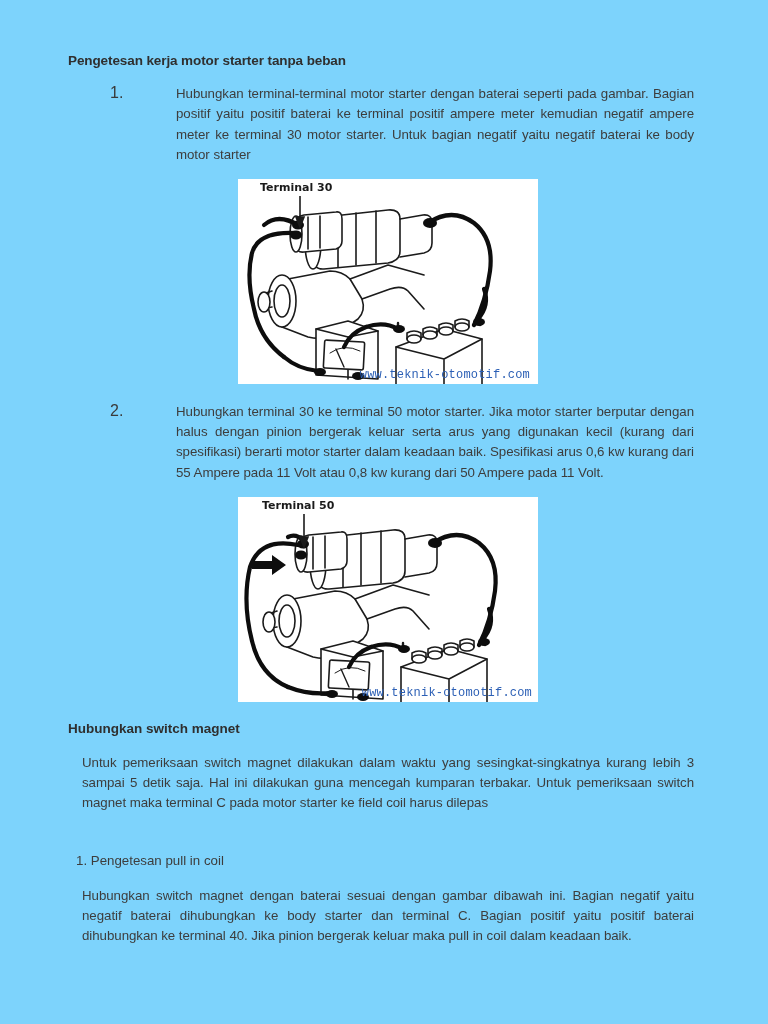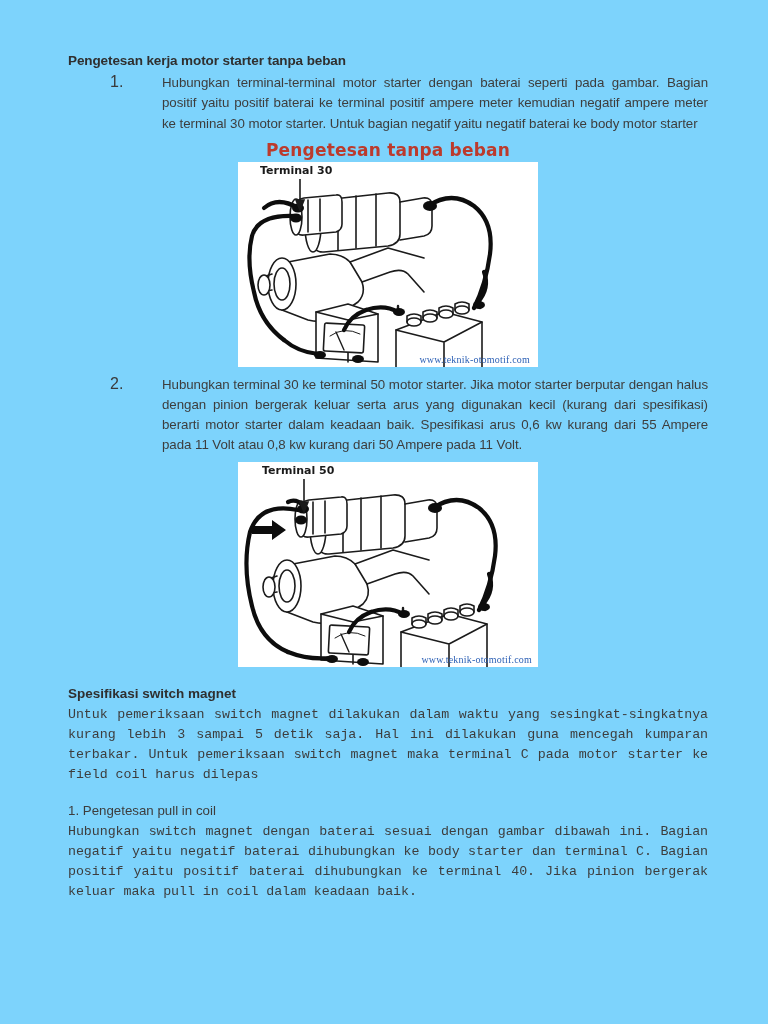--- a/index.html
+++ b/index.html
@@ -30,75 +30,74 @@
     color: #2f2f2f;
     letter-spacing: -0.1px;
     margin: 0 0 3px 0;
     line-height: 1.35;
   }
   .para {
     font-size: 13.3px;
     line-height: 1.52;
     color: #3d3d3d;
     text-align: justify;
-    margin: 0;
+    margin: 14px;
     letter-spacing: -0.05px;
   }
   .list-wrap {
     margin-left: 42px;
     padding-left: 52px;
     position: relative;
   }
   .list-wrap .listnum {
     position: absolute;
     left: 0;
     top: 0;
   }
   .para.plain {
     text-align: justify;
-    font-family: Liberation Mono, monospace;
   }
   .fig {
     width: 100%;
     margin: 6px 0 4px 0;
     text-align: center;
   }
   .fig-title {
     color: #bc3a2c;
     font-weight: bold;
     font-size: 17px;
     letter-spacing: 0.2px;
     margin: 6px 0 2px 0;
     font-family: "DejaVu Sans", sans-serif;
   }
   .fig-img {
     display: inline-block;
     position: relative;
   }
   .watermark {
     color: #2b5fb5;
-    font-size: 10px;
-    font-family: Liberation Serif, serif;
+    font-size: 12px;
+    font-family: Liberation Mono, monospace;
     letter-spacing: 0.2px;
     text-align: center;
   }
   .spacer-sm { height: 10px; }
   .spacer-md { height: 16px; }
   .section-heading {
     font-size: 13.5px;
     font-weight: bold;
     color: #2f2f2f;
     margin: 0 0 1px 0;
     line-height: 1.4;
   }
   .subhead {
     font-size: 13.3px;
     color: #3d3d3d;
     line-height: 1.52;
-    margin: 0;
+    margin: 8px;
   }
   svg { display: block; }
   .diagram-label {
     font-family: "DejaVu Sans", sans-serif;
     font-size: 11px;
     font-weight: bold;
     fill: #1a1a1a;
   }
 </style>
 </head>
@@ -107,21 +106,20 @@
 <div class="page">
 
   <h1 class="doc-heading">Pengetesan kerja motor starter tanpa beban</h1>
 
   <div class="list-wrap">
     <span class="listnum">1.</span>
     <p class="para">Hubungkan terminal-terminal motor starter dengan baterai seperti pada gambar. Bagian positif yaitu positif baterai ke terminal positif ampere meter kemudian negatif ampere meter ke terminal 30 motor starter. Untuk bagian negatif yaitu negatif baterai ke body motor starter</p>
   </div>
 
   <div class="fig">
-    <div class="fig-title">Pengetesan tanpa beban</div>
     <div class="fig-img">
       <svg width="300" height="205" viewBox="0 0 300 205">
         <rect x="0" y="0" width="300" height="205" fill="#ffffff"></rect>
         <g fill="none" stroke="#1b1b1b" stroke-width="1.6" stroke-linecap="round" stroke-linejoin="round">
 
           <path d="M75 78 L75 48 Q75 40 86 38 L150 31 Q162 30 162 40 L162 72 Q162 82 150 84 L86 90 Q75 91 75 78 Z" fill="#ffffff"></path>
           <ellipse cx="75" cy="64" rx="8" ry="26" fill="#ffffff"></ellipse>
           <path d="M162 40 L185 36 Q194 35 194 44 L194 64 Q194 72 186 74 L162 78"></path>
           <path d="M100 36 L100 88 M118 34 L118 86 M138 32 L138 84"></path>
 
@@ -264,21 +262,21 @@
           <path d="M66 17 L66 44" fill="none"></path>
           <path d="M62 40 L66 50 L70 40 Z"></path>
         </g>
       </svg>
       <div class="watermark" style="position:absolute; right:6px; bottom:2px;">www.teknik-otomotif.com</div>
     </div>
   </div>
 
   <div class="spacer-sm"></div>
 
-  <h2 class="section-heading">Spesifikasi switch magnet</h2>
+  <h2 class="section-heading">Hubungkan switch magnet</h2>
   <p class="para plain">Untuk pemeriksaan switch magnet dilakukan dalam waktu yang sesingkat-singkatnya kurang lebih 3 sampai 5 detik saja. Hal ini dilakukan guna mencegah kumparan terbakar. Untuk pemeriksaan switch magnet maka terminal C pada motor starter ke field coil harus dilepas</p>
 
   <div class="spacer-md"></div>
 
   <p class="subhead">1. Pengetesan pull in coil</p>
   <p class="para plain">Hubungkan switch magnet dengan baterai sesuai dengan gambar dibawah ini. Bagian negatif yaitu negatif baterai dihubungkan ke body starter dan terminal C. Bagian positif yaitu positif baterai dihubungkan ke terminal 40. Jika pinion bergerak keluar maka pull in coil dalam keadaan baik.</p>
 
 </div>
 
 </body></html>

